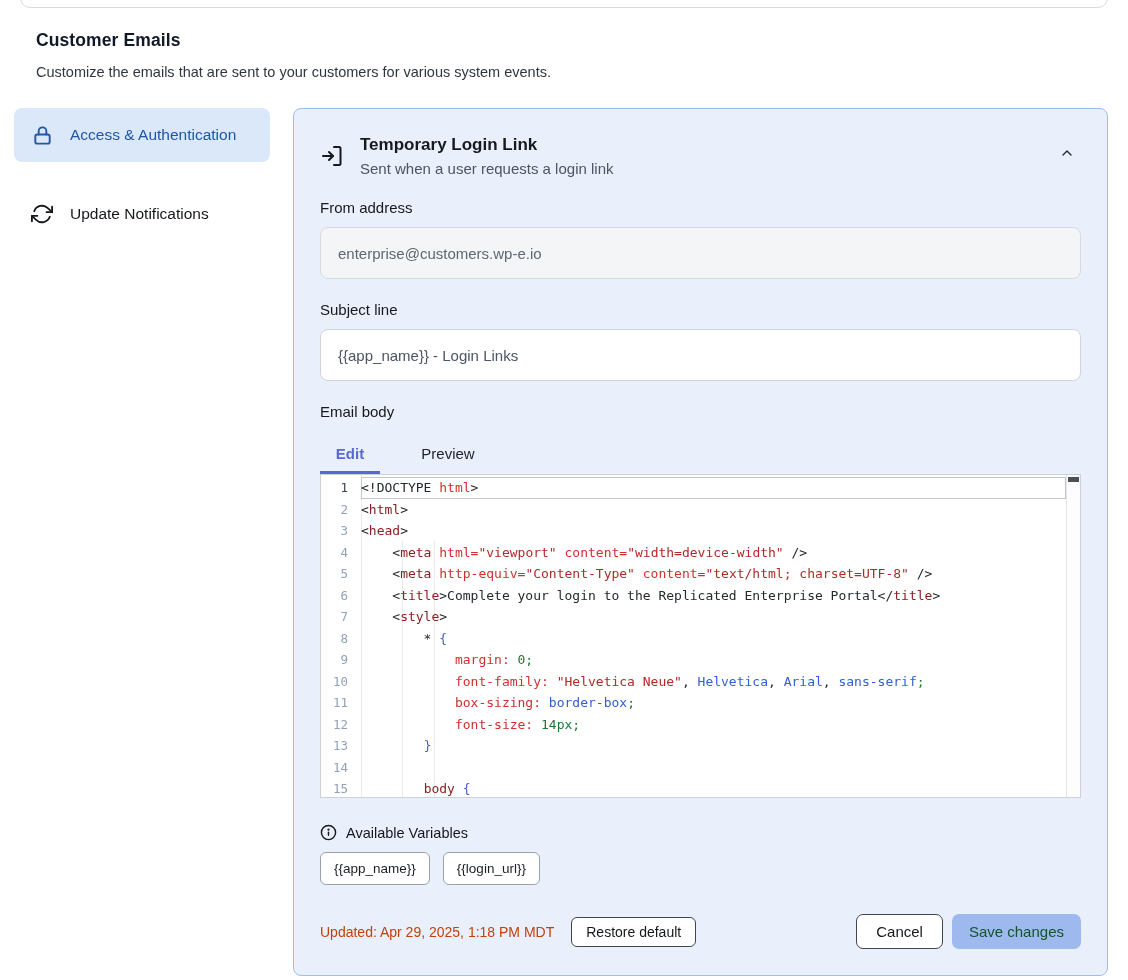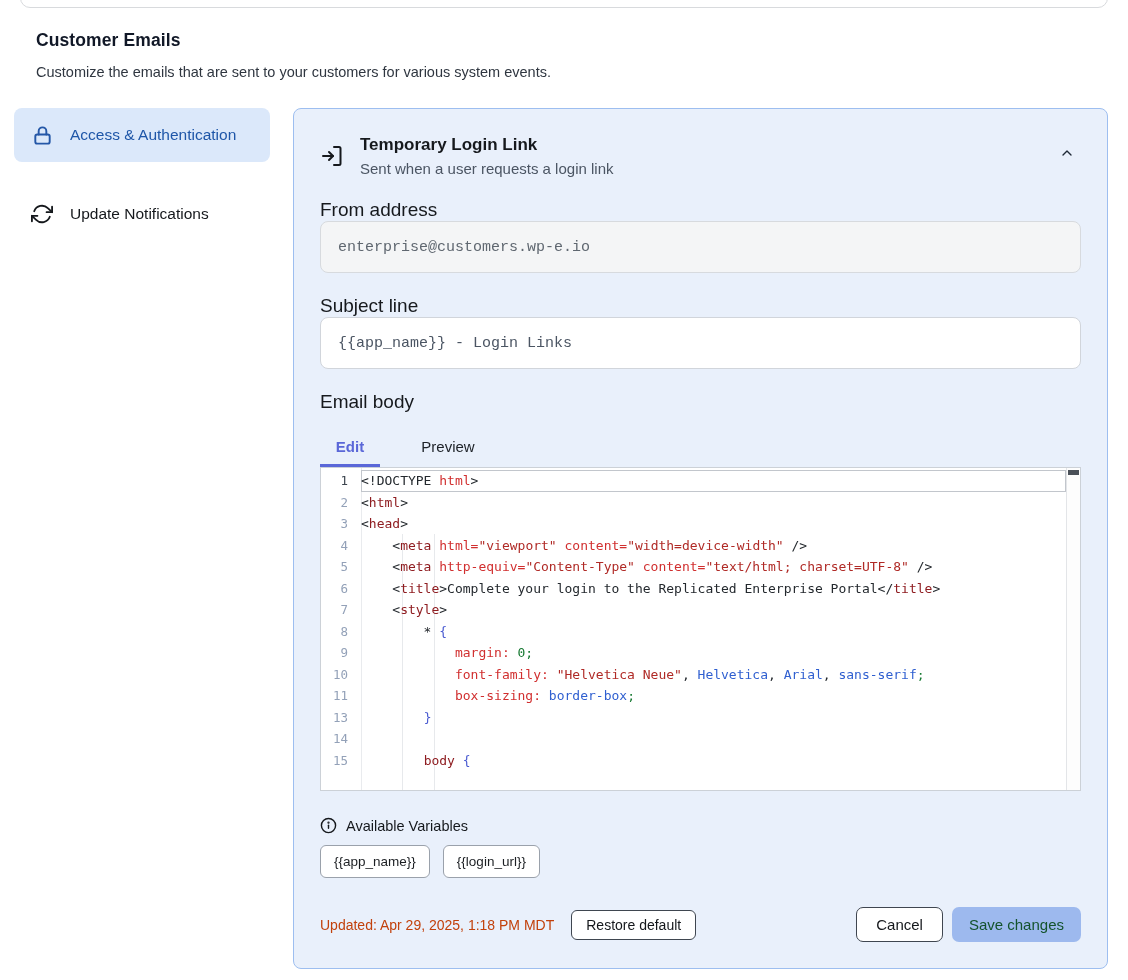--- a/index.html
+++ b/index.html
@@ -33,23 +33,23 @@
   .side-item + .side-item{margin-top:25px;}
 
   
   .panel{flex:1;background:var(--panel-bg);border:1px solid var(--panel-border);border-radius:8px;padding:26px;}
   .panel-header{display:flex;align-items:flex-start;gap:16px;}
   .panel-header .htxt{flex:1;}
   .card-title{font-size:17px;font-weight:700;color:#16191d;}
   .card-subtitle{margin-top:5px;font-size:15px;color:#4b5563;}
   .chev-btn{flex:none;width:28px;height:28px;display:flex;align-items:center;justify-content:center;cursor:pointer;margin-top:4px;}
 
-  .field-label{margin-top:22px;font-size:19px;color:#16191d;}
-  .txt-input{display:block;width:100%;height:52px;border:1px solid #d1d5db;border-radius:8px;
-    padding:0 17px;font-size:15px;font-family:Liberation Mono, monospace;outline:none;background:#fff;color:#4b5563;}
+  .field-label{margin-top:22px;font-size:15px;color:#16191d;}
+  .txt-input{display:block;width:100%;height:52px;margin-top:11px;border:1px solid #d1d5db;border-radius:8px;
+    padding:0 17px;font-size:15px;font-family:Liberation Sans, sans-serif;outline:none;background:#fff;color:#4b5563;}
   .txt-input.muted{background:#f4f5f6;color:#5f6770;border-color:#d7dade;}
 
   
   .tabs{display:flex;margin-top:15px;}
   .tab{font-size:15px;color:#1d2127;padding:10px 0 9px 0;text-align:center;cursor:pointer;border-bottom:3px solid transparent;}
   .tab.edit{width:60px;}
   .tab.preview{margin-left:34px;width:68px;}
   .tab.active{color:var(--tab-active);font-weight:600;border-bottom-color:var(--tab-active);}
 
   
@@ -206,20 +206,24 @@
           </div>
           <div class="cm-line">
             <span class="cm-gutter">10</span>
             <pre class="cm-code"><span class="tk-p">            </span><span class="tk-a">font-family:</span><span class="tk-p"> </span><span class="tk-s">"Helvetica Neue"</span><span class="tk-p">, </span><span class="tk-k">Helvetica</span><span class="tk-p">, </span><span class="tk-k">Arial</span><span class="tk-p">, </span><span class="tk-k">sans-serif</span><span class="tk-n">;</span></pre>
           </div>
           <div class="cm-line">
             <span class="cm-gutter">11</span>
             <pre class="cm-code"><span class="tk-p">            </span><span class="tk-a">box-sizing:</span><span class="tk-p"> </span><span class="tk-k">border-box</span><span class="tk-n">;</span></pre>
           </div>
           <div class="cm-line">
+            <span class="cm-gutter">12</span>
+            <pre class="cm-code"><span class="tk-p">            </span><span class="tk-a">font-size:</span><span class="tk-p"> </span><span class="tk-n">14px;</span></pre>
+          </div>
+          <div class="cm-line">
             <span class="cm-gutter">13</span>
             <pre class="cm-code"><span class="tk-p">        </span><span class="tk-b">}</span></pre>
           </div>
           <div class="cm-line">
             <span class="cm-gutter">14</span>
             <pre class="cm-code"></pre>
           </div>
           <div class="cm-line">
             <span class="cm-gutter">15</span>
             <pre class="cm-code"><span class="tk-p">        </span><span class="tk-t">body</span><span class="tk-p"> </span><span class="tk-b">{</span></pre>

